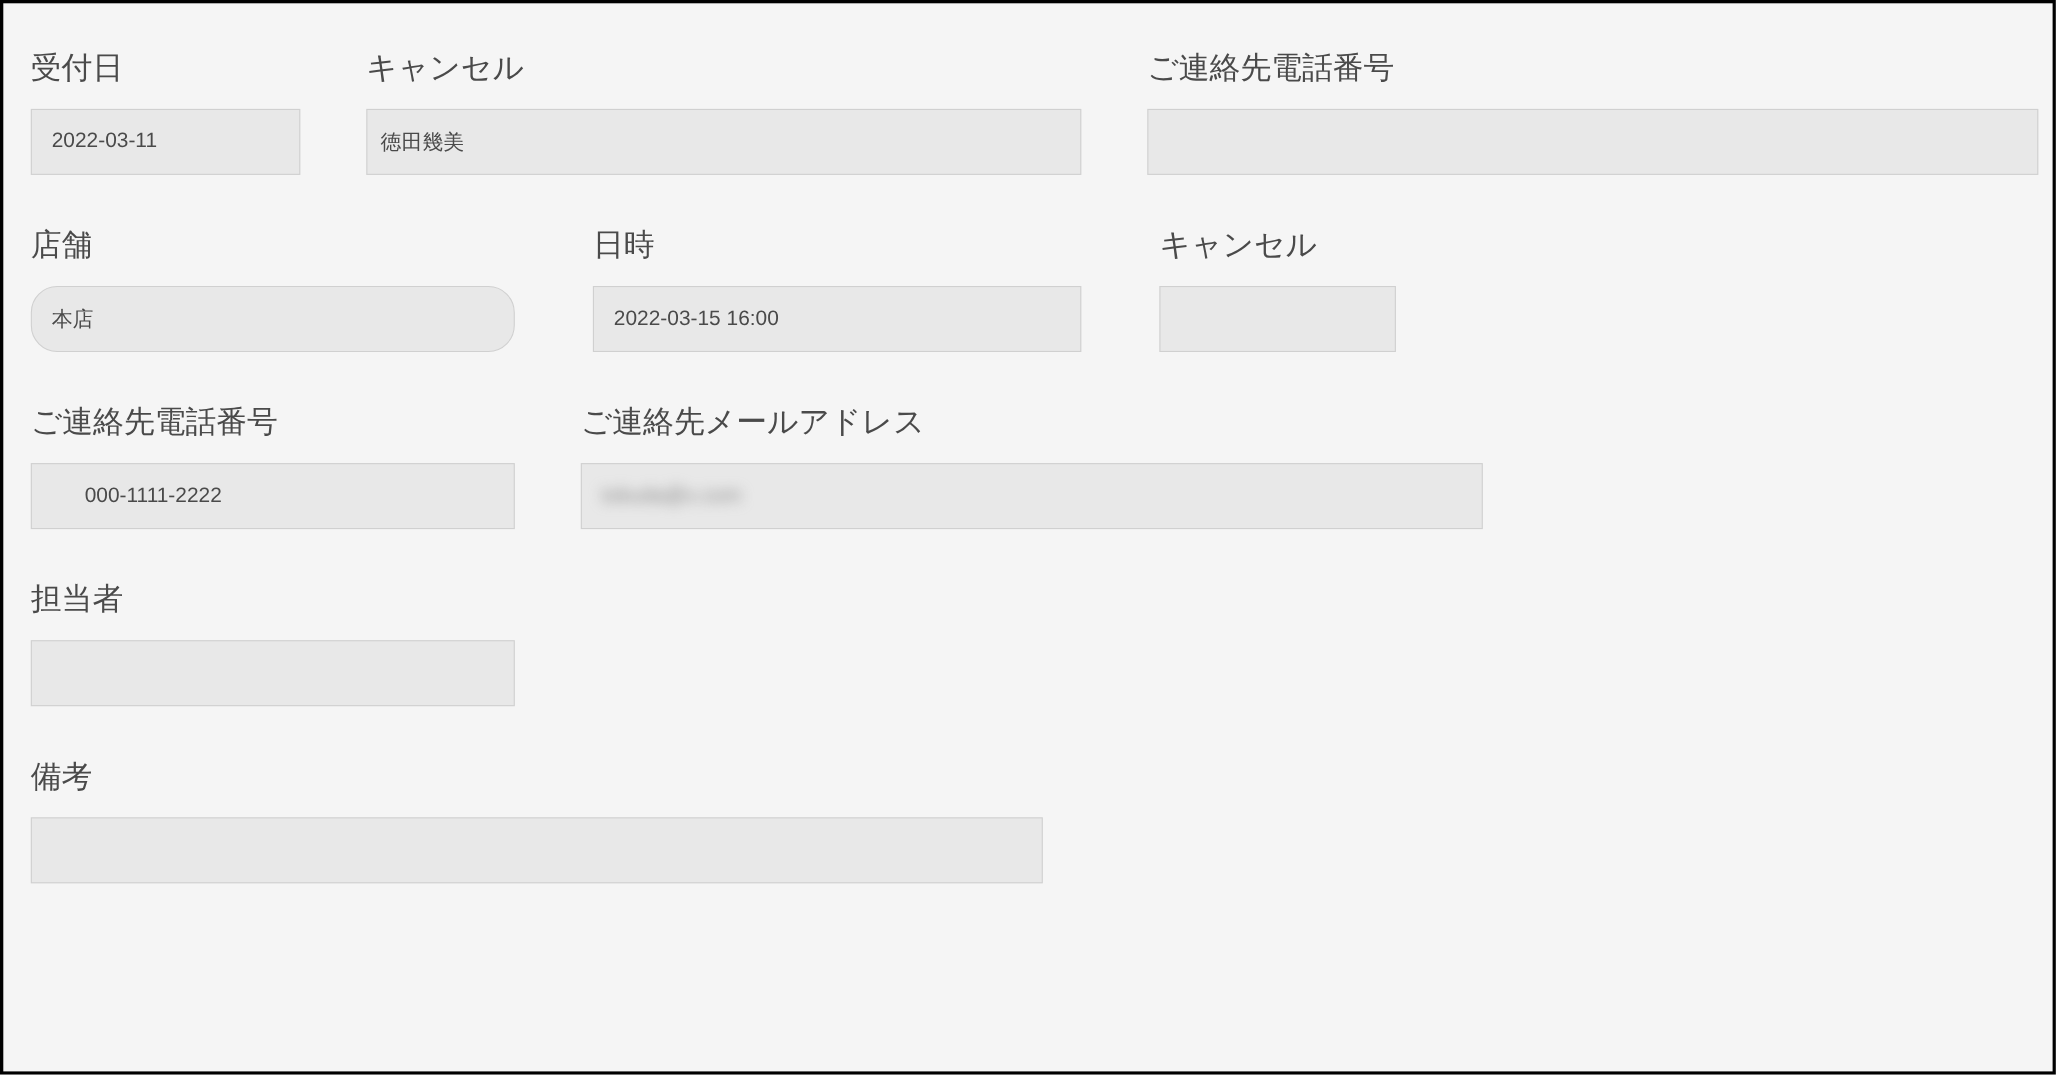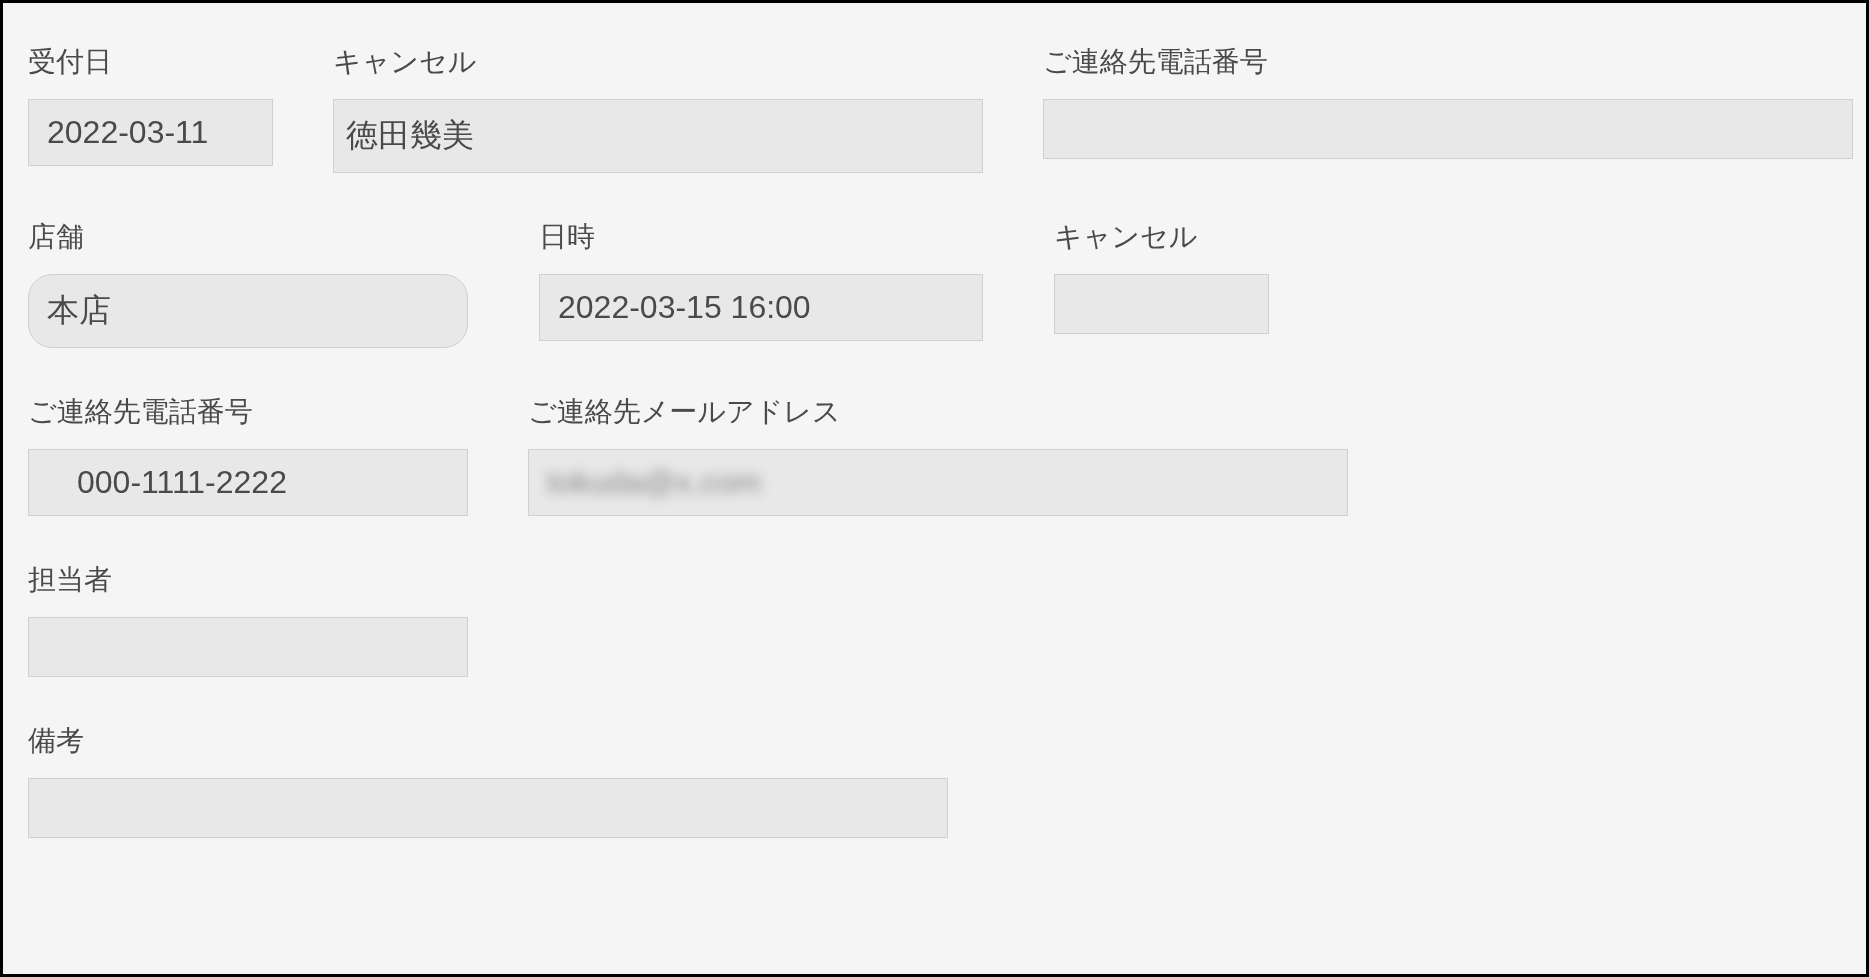--- a/index.html
+++ b/index.html
@@ -33,21 +33,21 @@
     .field-label {
       font-size: 28px;
       color: #4a4a4a;
       margin-bottom: 18px;
       font-weight: 400;
     }
     .field-value {
       background: #e8e8e8;
       border: 1px solid #d0d0d0;
       padding: 14px 18px;
-      font-size: 32px;
+      font-size: 19px;
       color: #4a4a4a;
       min-height: 60px;
       display: flex;
       align-items: center;
     }
     .blurred {
       filter: blur(6px);
       color: #888;
     }
     

